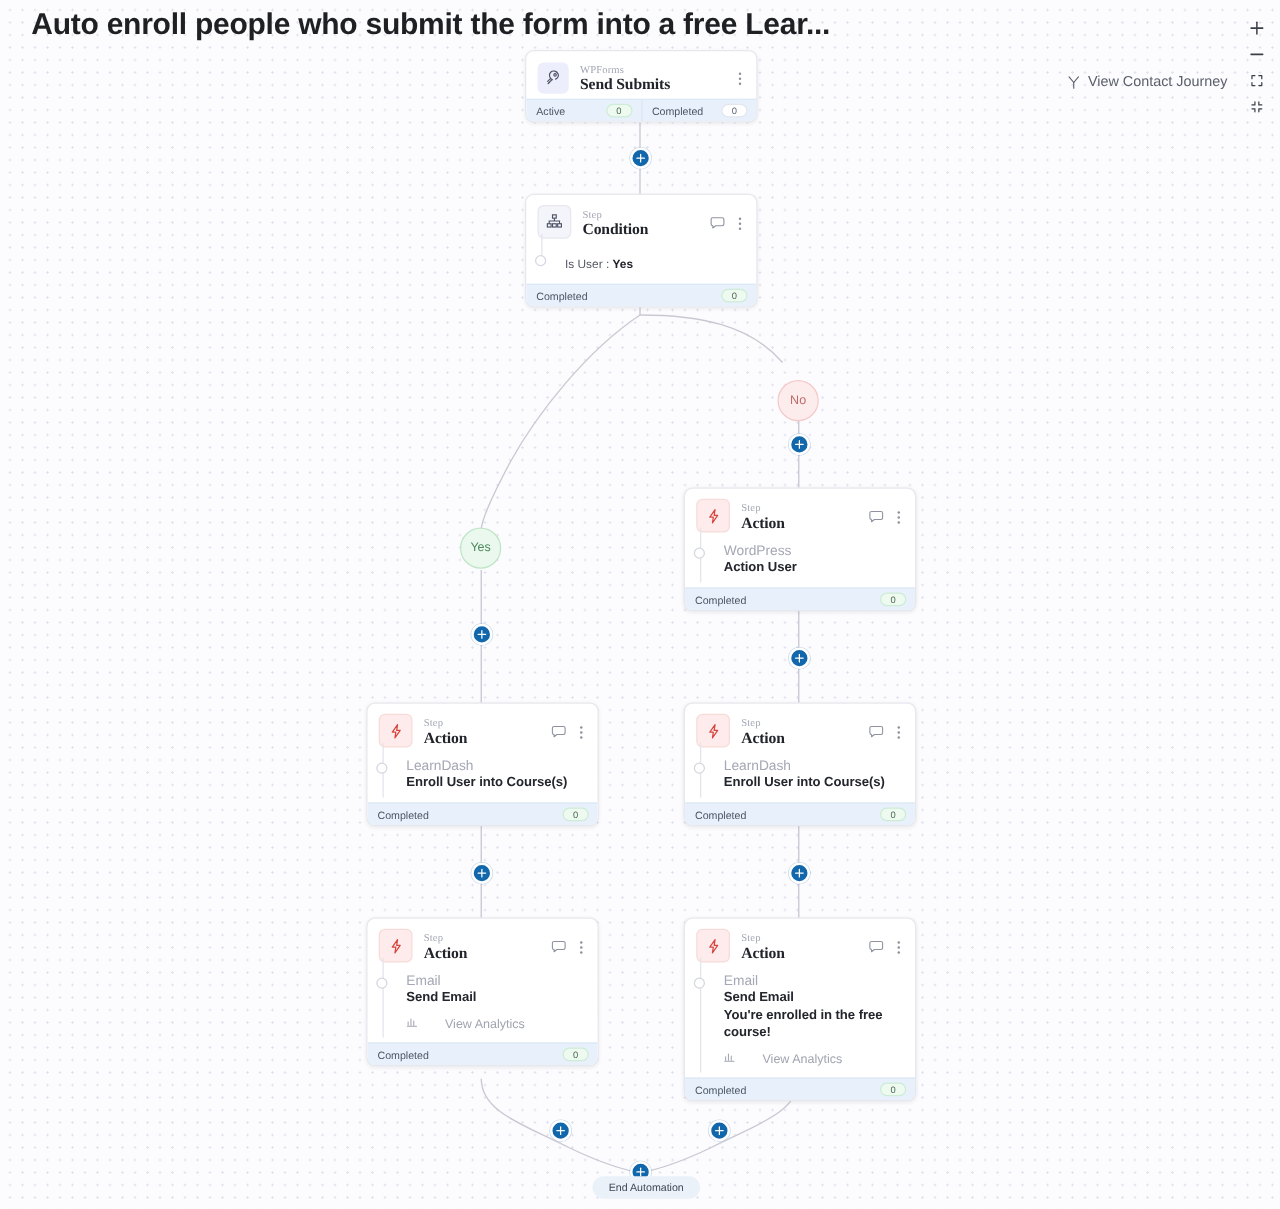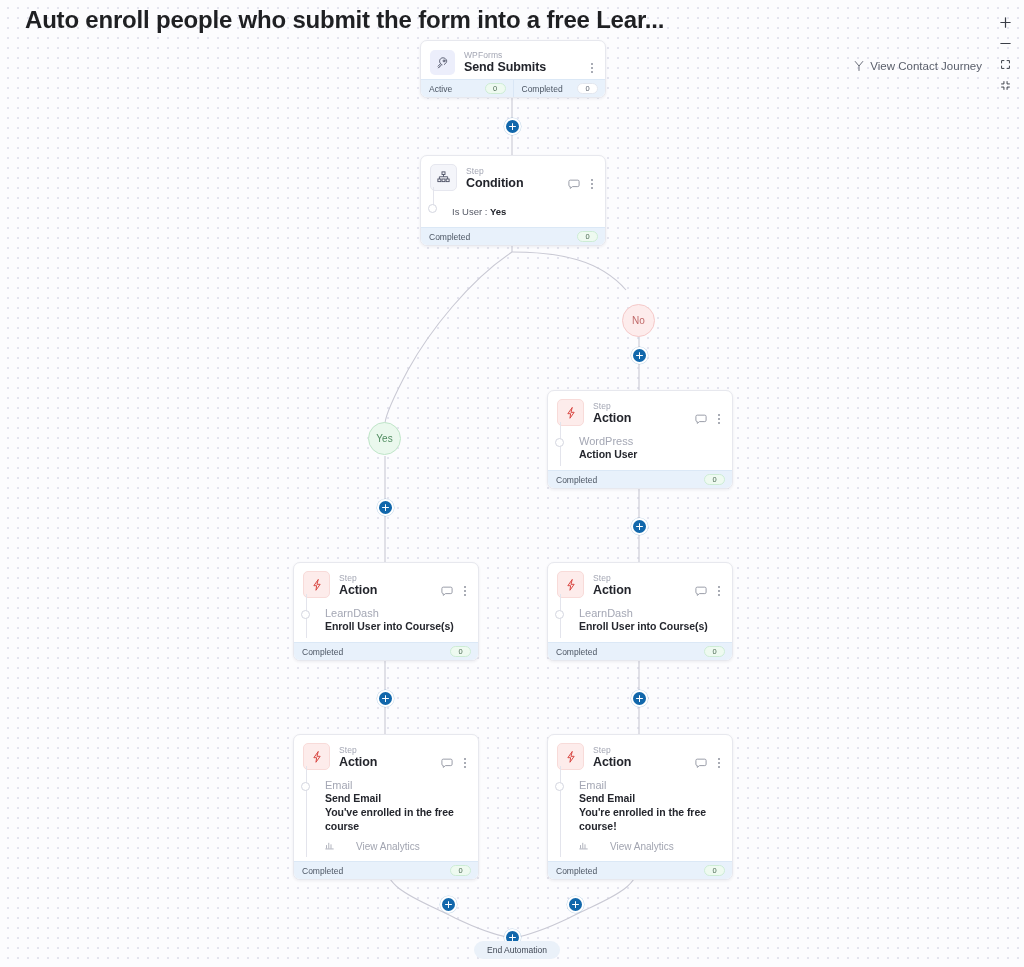--- a/index.html
+++ b/index.html
@@ -105,23 +105,24 @@
   .node {
     position: absolute;
     background: #ffffff;
     border: 1px solid #e7e8ee;
     border-radius: 7px;
     box-shadow: 0 1px 3px rgba(30,35,60,0.07);
     overflow: hidden;
   }
   .node-head {
     display: flex;
-    align-items: flex-end;
+    align-items: center;
     padding: 8px 8px 4px 9px;
     position: relative;
+    font-family: Liberation Serif, serif;
   }
   .node-ico {
     width: 25px;
     height: 25px;
     border-radius: 5px;
     display: flex;
     align-items: center;
     justify-content: center;
     flex: none;
     margin-right: 9px;
@@ -652,21 +653,20 @@
             <i></i>
           </div>
       </div>
     </div>
     <div class="node-body">
       <div class="rail" style="top:-8px; bottom:4px;"></div>
       <div class="rail-dot" style="top:8px;"></div>
       <div class="body-txt" style="padding-top:4px;">
         <div class="body-kicker">Email</div>
         <div class="body-main">Send Email</div>
-        <div class="body-sub">You've enrolled in the free course</div>
       </div>
       <div class="analytics">
         <span>
           <svg viewBox="0 0 12 12" width="9" height="9" fill="none" stroke="#a1a4b0" stroke-width="1.1" stroke-linecap="round">
             <line x1="2" y1="9.5" x2="2" y2="6"></line>
               <line x1="5" y1="9.5" x2="5" y2="3"></line>
             <line x1="8" y1="9.5" x2="8" y2="5"></line>
               <line x1="1" y1="10.6" x2="11" y2="10.6"></line>
           </svg>
         </span>

